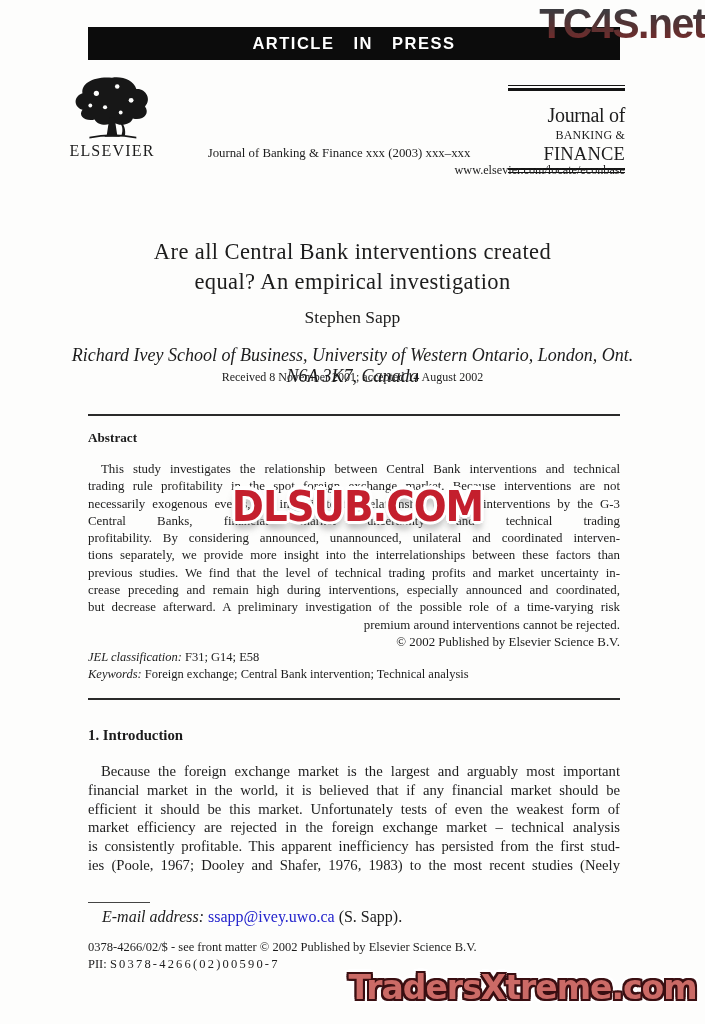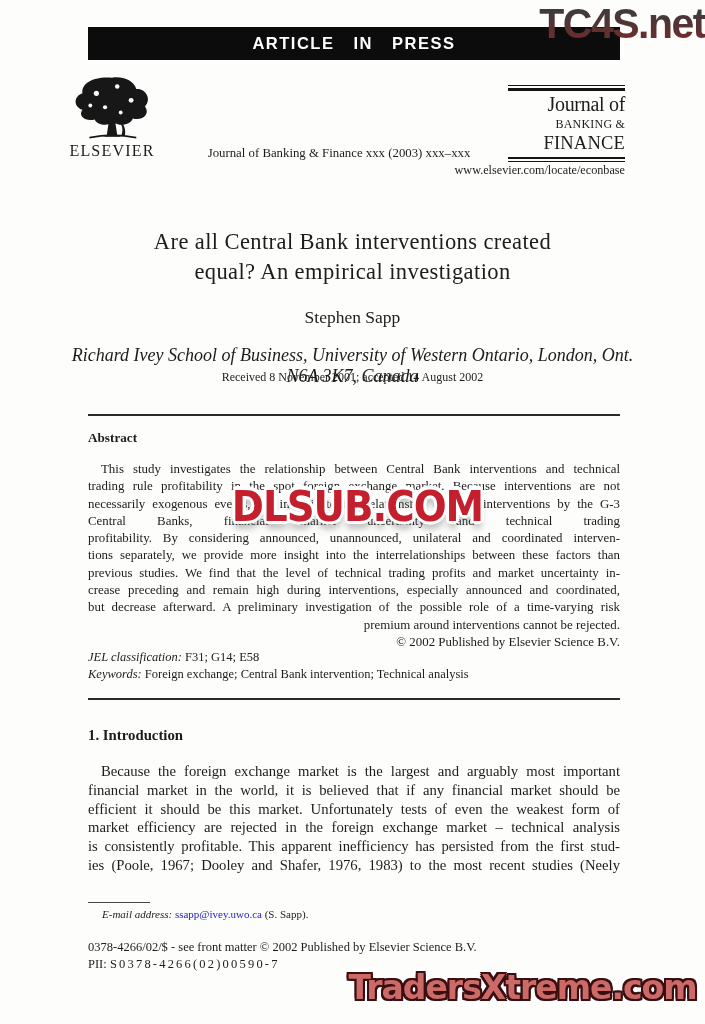--- a/index.html
+++ b/index.html
@@ -30,30 +30,30 @@
     font-size:16px; letter-spacing:1.2px;
   }
   .journal-line {
     position:absolute; left:150px; top:146px; width:378px; text-align:center;
     font-size:12.8px;
   }
   .jbf-logo { position:absolute; left:508px; top:85px; width:117px; text-align:right; }
   .jbf-rule-thin  { height:1px;   background:#141414; }
   .jbf-rule-thick { height:2.5px; background:#141414; margin-top:2px; }
   .jbf-rule-thick2{ height:2.5px; background:#141414; margin-bottom:2px; }
-  .jbf-t1 { font-size:20px;   line-height:21px; margin-top:3px; letter-spacing:-0.3px; }
+  .jbf-t1 { font-size:20px;   line-height:21px; margin-top:14px; letter-spacing:-0.3px; }
   .jbf-t2 { font-size:12px; line-height:19px; letter-spacing:0.2px; }
   .jbf-t3 { font-size:18.5px; line-height:19px; letter-spacing:0.2px; margin-bottom:4px; }
   .website {
     position:absolute; left:390px; top:163px; width:235px; text-align:right;
     font-size:12.2px;
   }
   
   .title-line { position:absolute; left:60px; width:585px; text-align:center;
-    font-size:22.5px; letter-spacing:0.4px; }
+    font-size:22.5px; letter-spacing:0.4px;margin-top:10px; }
   .t1 { top:229px; } .t2 { top:259px; }
   .author { position:absolute; left:60px; top:307px; width:585px; text-align:center; font-size:17.5px; }
   .affil  { position:absolute; left:60px; top:345px; width:585px; text-align:center;
             font-size:18px; font-style:italic; }
   .received { position:absolute; left:60px; top:370px; width:585px; text-align:center; font-size:12px; }
   
   .rule  { position:absolute; left:88px; width:532px; height:1.5px; background:#2a2a2a; }
   .rule-abstract-top { top:414px; }
   .rule-abstract-bottom { top:698px; }
   .fn-rule { position:absolute; left:88px; top:902px; width:62px; height:1px; background:#444; }
@@ -65,21 +65,21 @@
   .indent { text-indent:13px; }
   .plain  { text-align:right; }
   .meta { position:absolute; left:88px; width:532px; font-size:12.5px; }
   .meta-jel { top:650px; } .meta-kw { top:667px; }
   .meta .lbl { font-style:italic; }
   
   .intro-heading { position:absolute; left:88px; top:727px; font-weight:bold; font-size:14.8px; }
   .intro { position:absolute; left:88px; top:762px; width:532px;
     font-size:14.7px; line-height:18.8px; }
   
-  .footnote { position:absolute; left:88px; top:908px; width:532px; font-size:11px; padding-left:14px; }
+  .footnote { position:absolute; left:88px; top:908px; width:532px; font-size:16px; padding-left:14px; }
   .footnote .lbl { font-style:italic; }
   .email { color:#2323cc; text-decoration:none; }
   .issn { position:absolute; left:88px; top:940px; width:560px; font-size:12.5px; }
   .pii  { position:absolute; left:88px; top:957px; width:560px; font-size:12.5px; }
   .pii .pii-val { letter-spacing:2.2px; }
   
   .wm-mid {
     position:absolute; left:205px; top:480px; width:305px; z-index:15;
     text-align:center; font-family:"DejaVu Sans", sans-serif; font-weight:bold;
     font-size:38px; line-height:52px; letter-spacing:-1px; color:#c41f2d;

